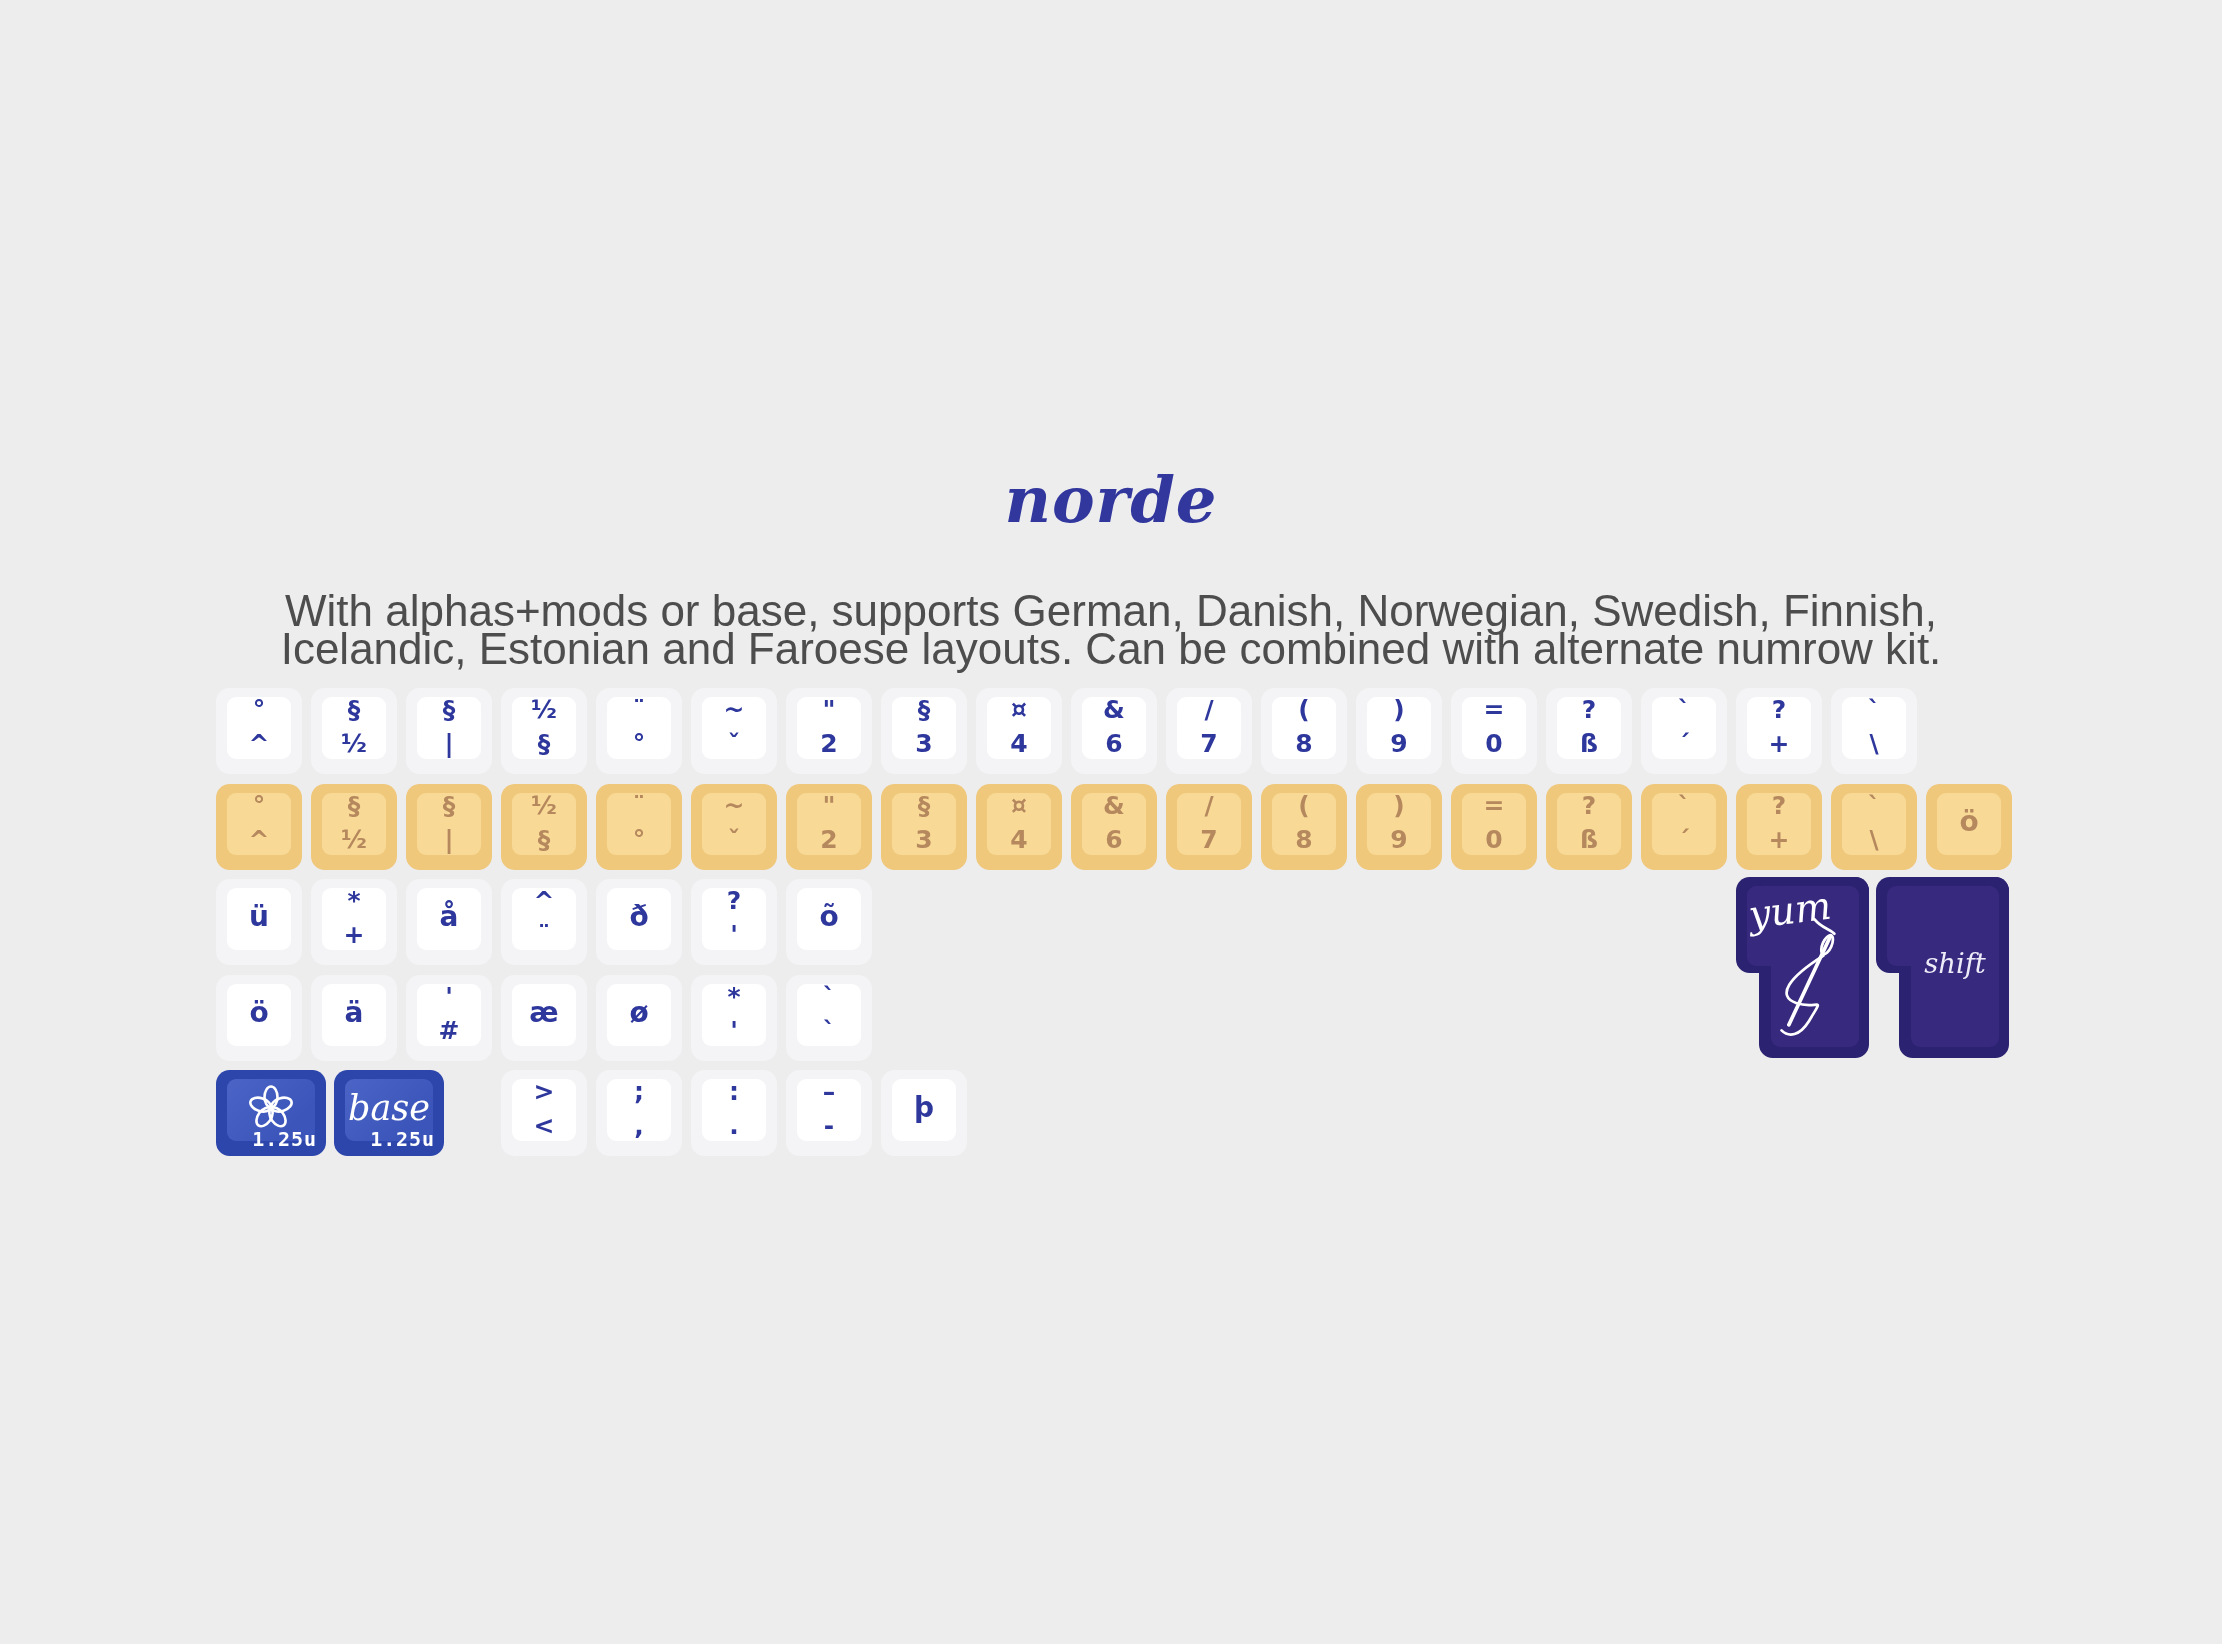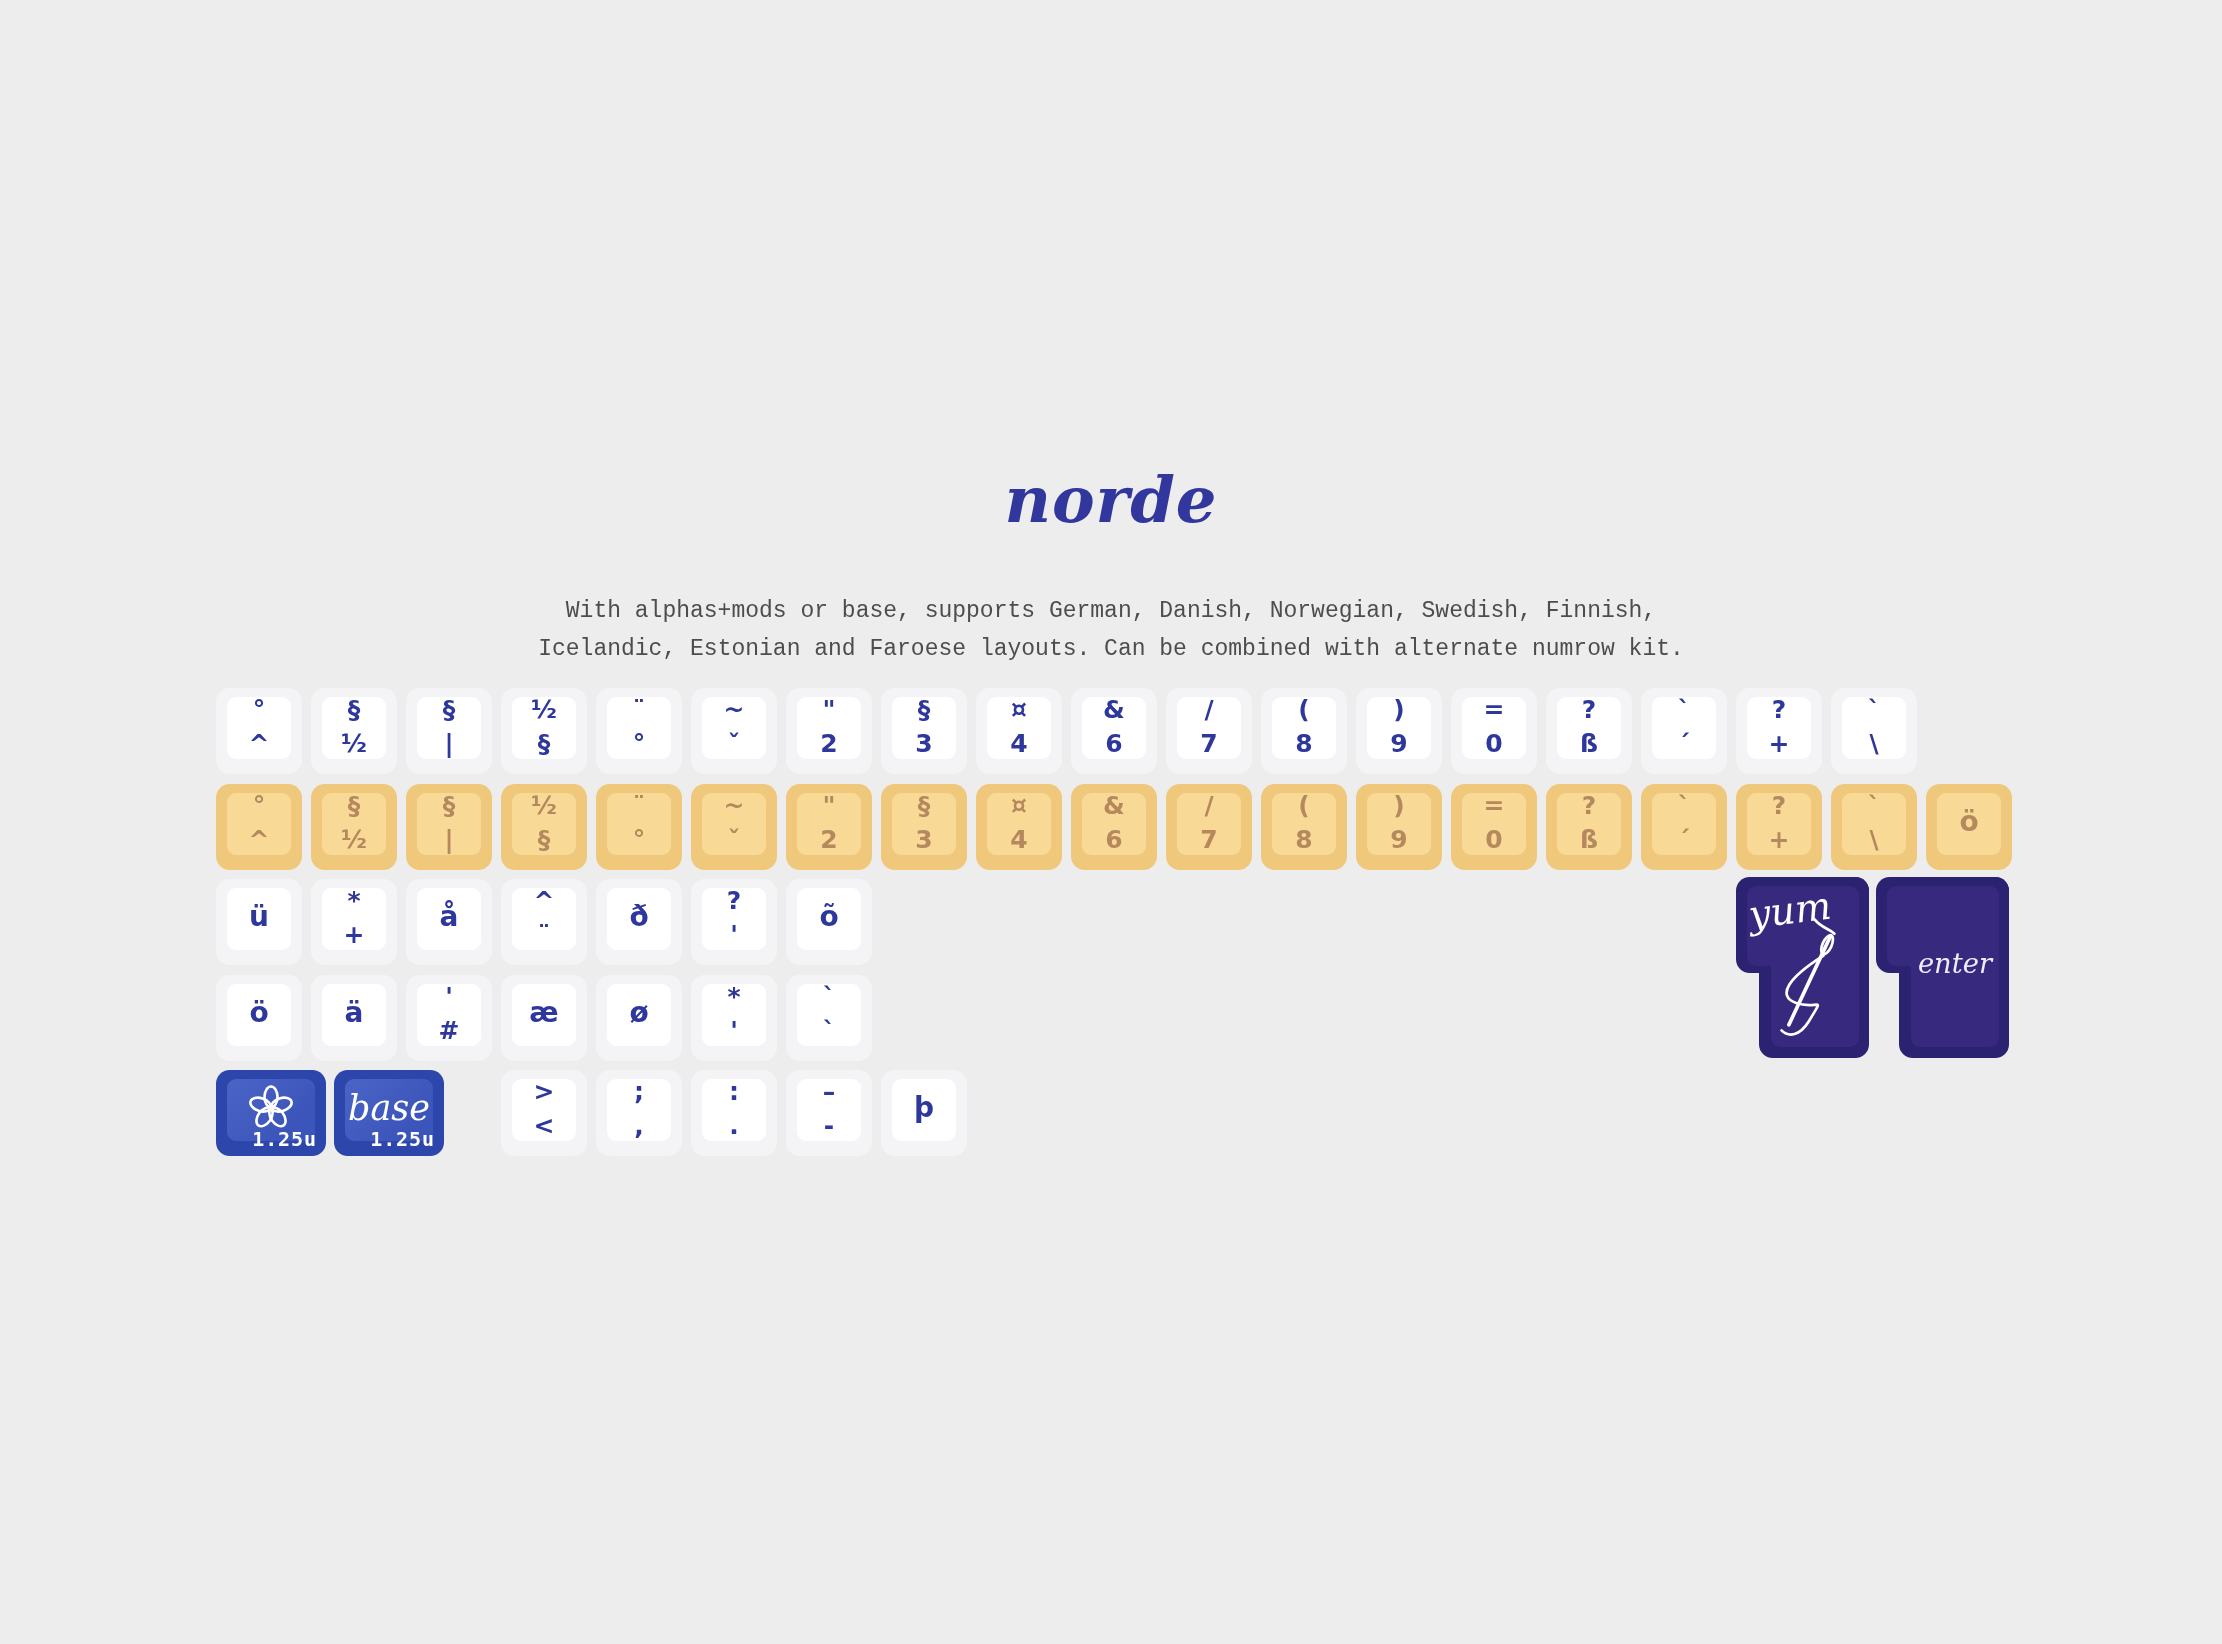--- a/index.html
+++ b/index.html
@@ -2,22 +2,22 @@
 <html style="font-size:14.6px"><head>
 <meta charset="utf-8">
 <style>
   html,body{margin:0;padding:0;background:var(--bg,#ededee);}
   .canvas{position:relative;width:2222px;height:1645px;background:var(--bg,#ededee);overflow:hidden;font-family:"DejaVu Sans",sans-serif;}
 
   .title{position:absolute;top:462px;left:0;width:100%;text-align:center;
          font-family:"DejaVu Serif",serif;font-style:italic;font-weight:bold;
          font-size:64px;color:var(--title,#32379e);letter-spacing:0.9px;}
   .subtitle{position:absolute;top:592px;left:0;width:100%;text-align:center;
-            font-family:Liberation Mono, monospace;
-            font-size:23px;line-height:38px;color:var(--subtitle,#4d4d4d);}
+            font-family:Liberation Sans, sans-serif;
+            font-size:44px;line-height:38px;color:var(--subtitle,#4d4d4d);}
 
   .key{position:absolute;border-radius:13.7px;}
   .key--white{background:var(--white-outer,#f4f4f6);}
   .key--yellow{background:var(--yellow-outer,#f0c87c);}
   .key--blue{background:var(--blue-outer,#2c46ab);}
   .cap{position:absolute;left:11px;right:11px;top:9.1px;bottom:14.6px;border-radius:9.1px;}
   .key--white .cap{background:var(--white-inner,#ffffff);}
   .key--yellow .cap{background:var(--yellow-inner,#f8da96);}
   .key--blue .cap{background:linear-gradient(135deg,var(--blue-inner-hi,#4b64c6),var(--blue-inner,#3c55ba) 75%);}
 
@@ -465,17 +465,17 @@
           <path d="M104,64 L58,162" fill="none" stroke="#fff" stroke-width="4" stroke-linecap="round"></path>
           <path d="M96,86 C58,110 44,130 66,138 C90,146 98,128 80,158 C70,174 58,176 50,168" fill="none" stroke="#fff" stroke-width="3" stroke-linecap="round"></path>
           <ellipse cx="100" cy="74" rx="5" ry="11" transform="rotate(24 100 74)" fill="none" stroke="#fff" stroke-width="3"></ellipse>
         </svg>
       </div>
       <div class="enter" style="left: 1876px; top: 877px;">
         <div class="o1"></div>
         <div class="o2"></div>
         <div class="i1"></div>
         <div class="i2"></div>
-        <div class="enter-label">enter</div>
+        <div class="enter-label">shift</div>
       </div>
     </div>
 </div>
 
 
 </body></html>

